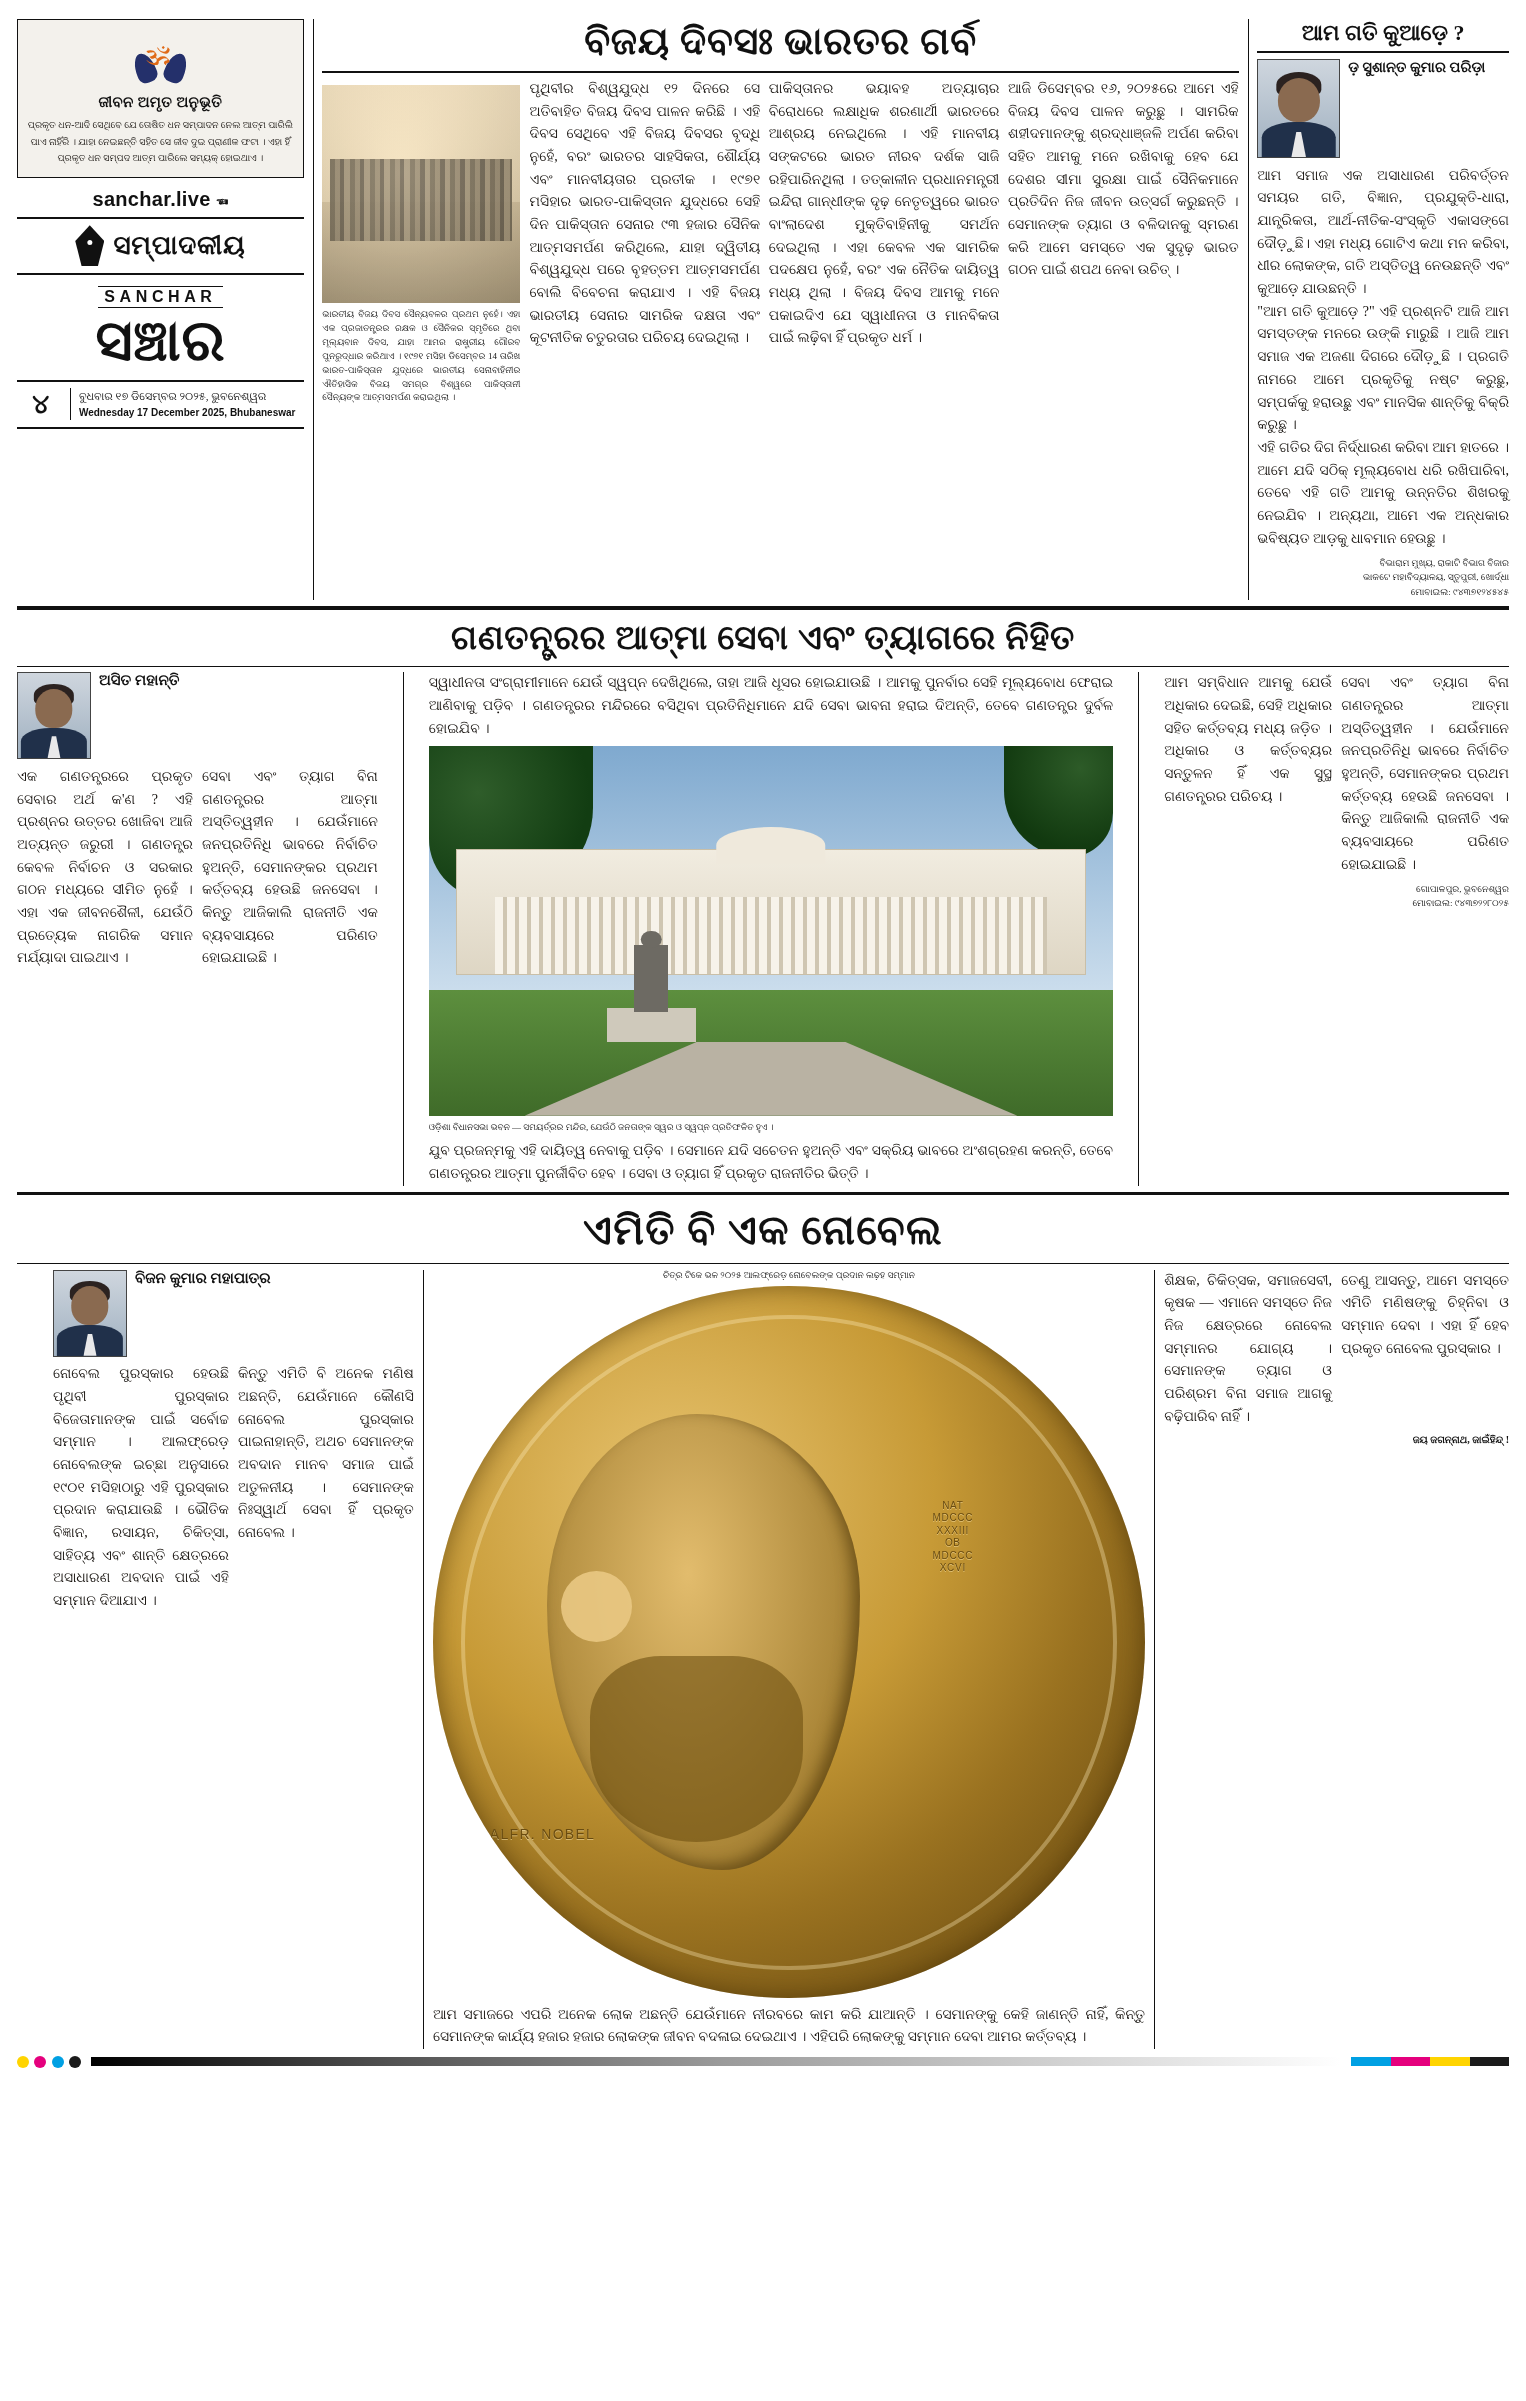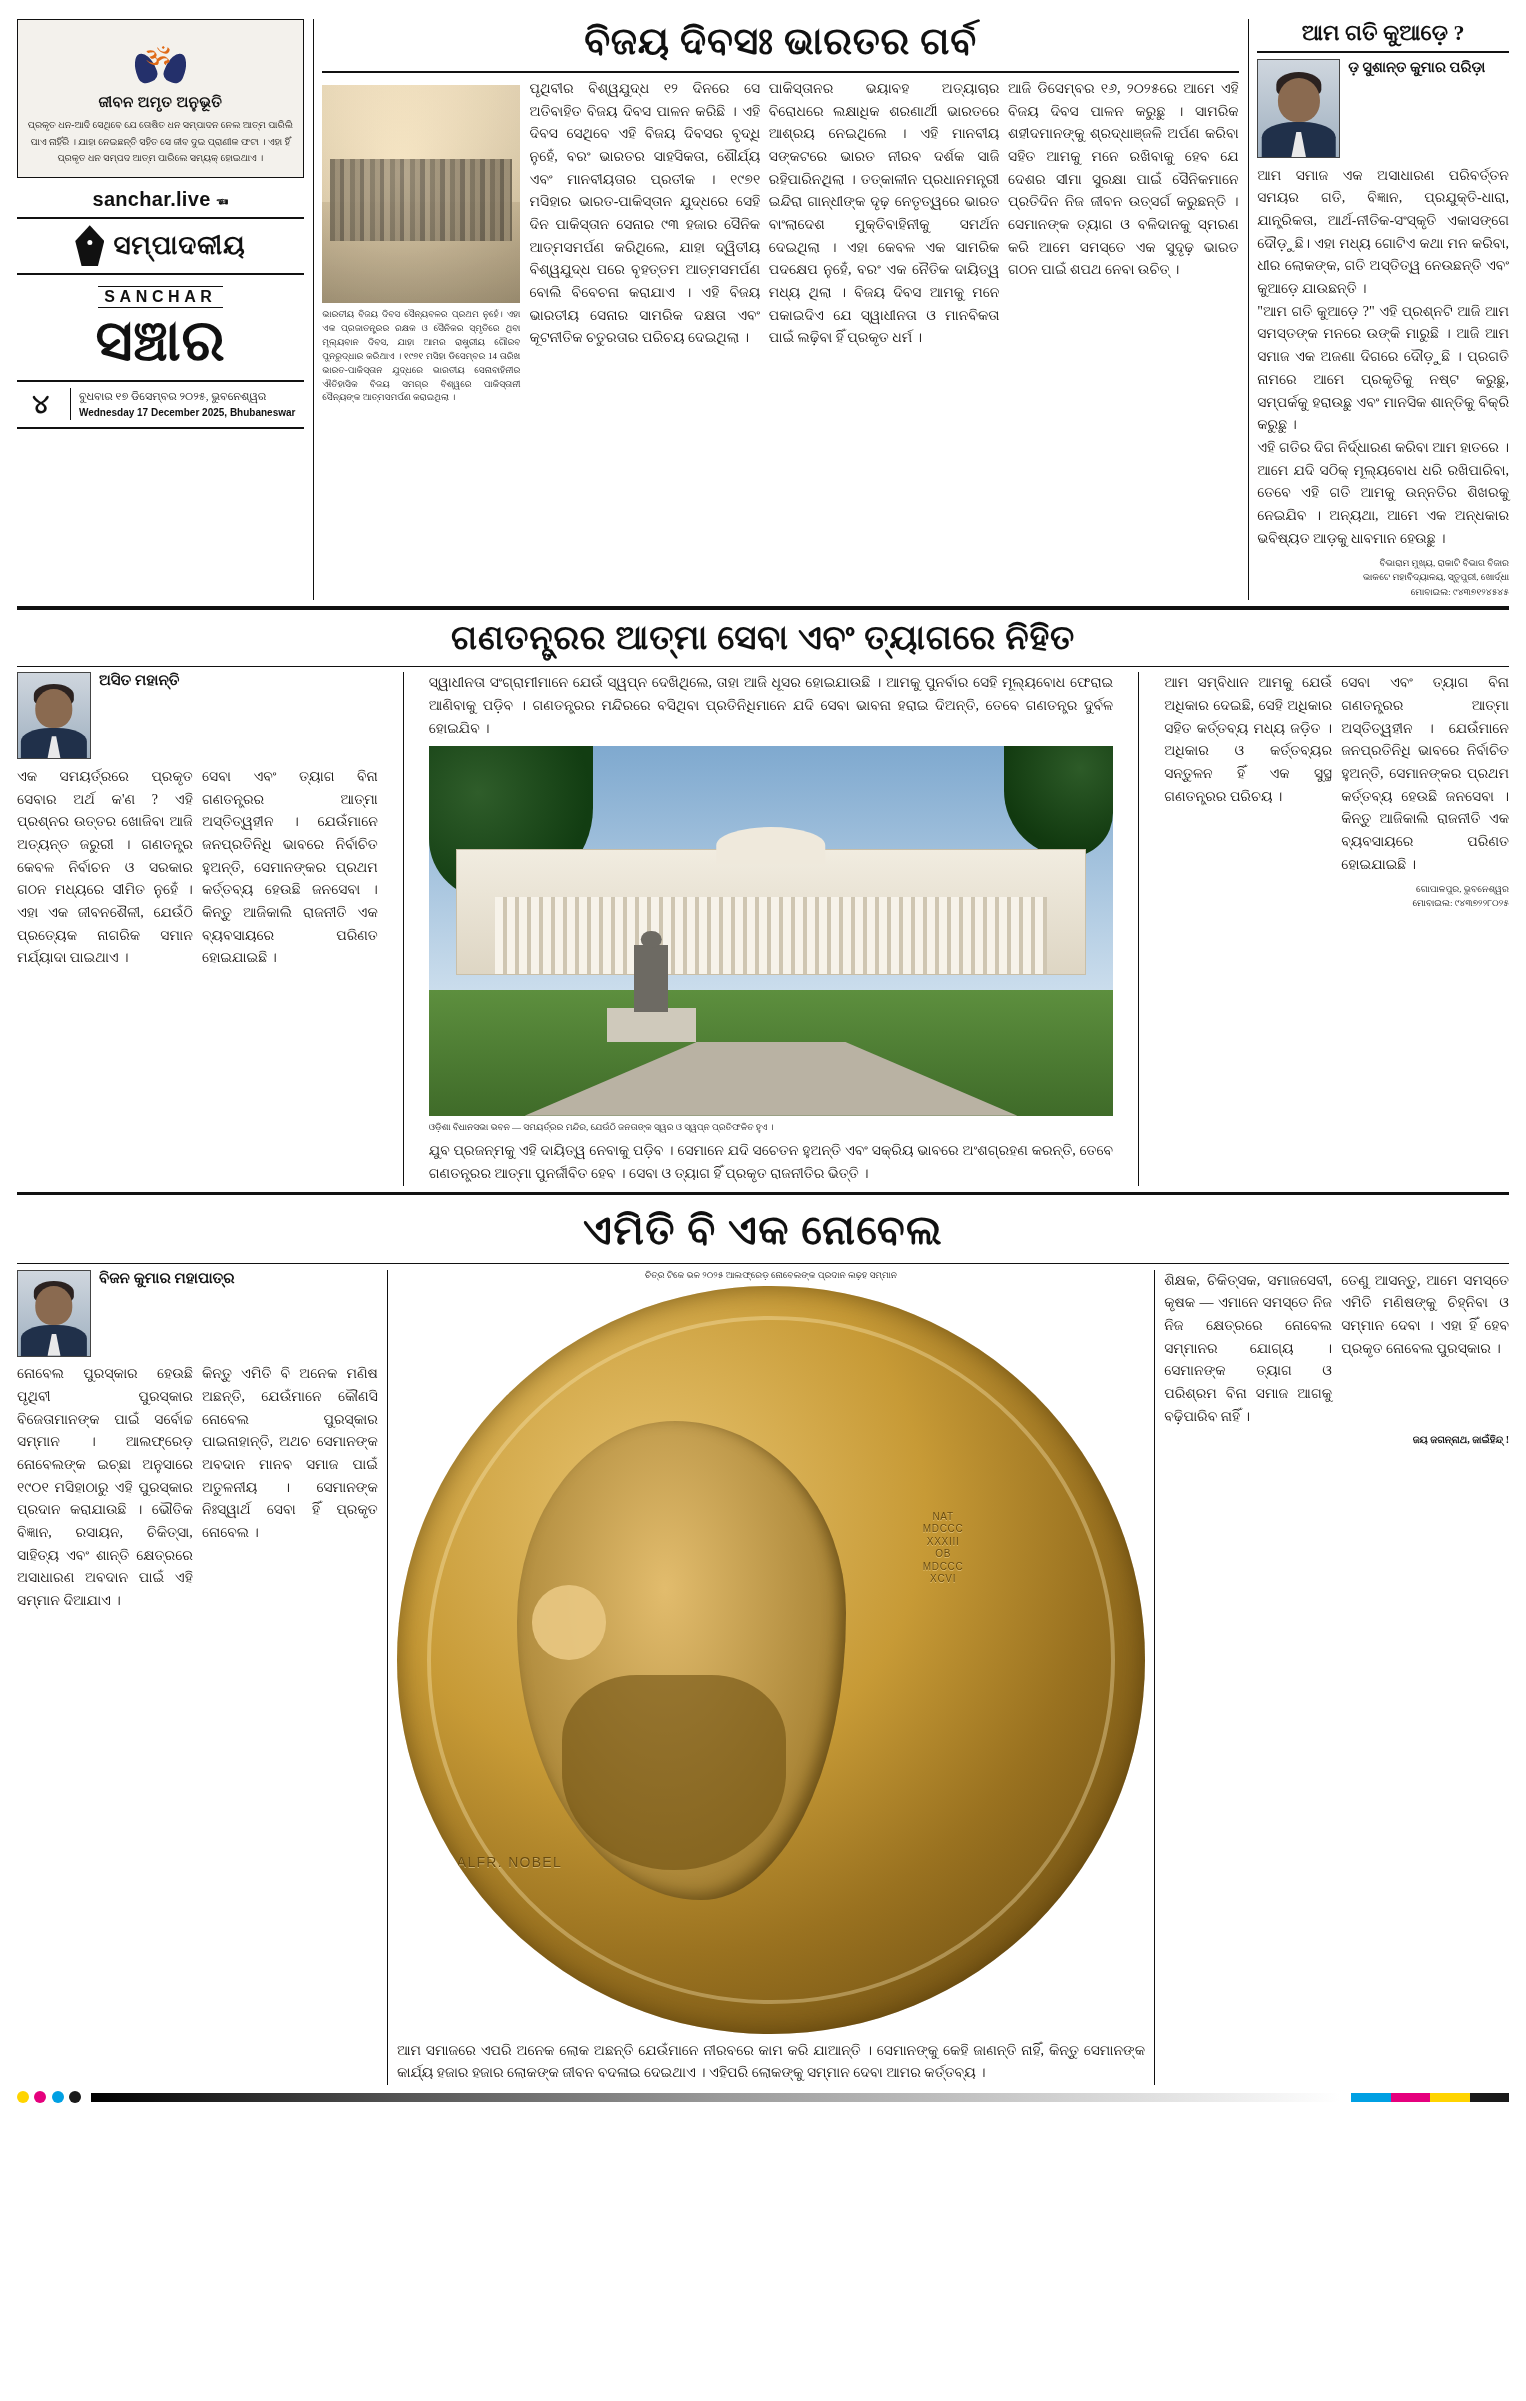--- a/index.html
+++ b/index.html
@@ -177,21 +177,21 @@
   .ap-statue { position:absolute; left:30%; bottom:28%; width:5%; height:18%; background:#6d6a63; }
   .ap-statue .h { position:absolute; left:50%; top:-22%; width:60%; height:26%; background:#6d6a63; border-radius:50%; transform:translateX(-50%); }
   .ap-plinth { position:absolute; left:26%; bottom:20%; width:13%; height:9%; background:#cfc9bb; }
 
   
   .bot-head {
     font-size: 41px; font-weight: bold; text-align: center; letter-spacing: 1.3px;
     margin: 10.6px 0 9.2px 0;
   }
   .bot-wrap { display: flex; align-items: stretch; }
-  .bot-left { width: 370px; flex: 0 0 370px; padding-right: 9.2px; }
+  .bot-left { width: 370px; flex: 0 0 370px; padding-right: 9.2px; margin-left: 36px; }
   .bot-center { flex: 1 1 auto; padding: 0 9.2px; }
   .bot-right { width: 354px; flex: 0 0 354px; padding-left: 9.2px; }
   .medal-wrap { margin: 5.3px 0; }
   .medal-cap { font-size: 9px; text-align: center; margin-bottom: 4px; }
   .medal {
     width: 100%; aspect-ratio: 1/1; border-radius: 50%;
     background:
       radial-gradient(circle at 34% 30%, #e8c470 0%, #c79a36 38%, #9a7220 62%, #6d4e12 88%);
     position: relative; overflow: hidden; box-shadow: inset 0 0 26.4px rgba(60,40,0,.55);
   }
@@ -325,21 +325,21 @@
       <div class="mid-author">
         <div class="portrait small">
           <span class="hair"></span>
             <span class="head"></span>
             <span class="body"></span>
             <span class="shirt"></span>
         </div>
         <div class="byline-name">ଅସିତ ମହାନ୍ତି</div>
       </div>
       <div class="mid-2col">
-        <div class="c col-text">ଏକ ସମୟର୍ତ୍ରରେ ପ୍ରକୃତ ସେବାର ଅର୍ଥ କ'ଣ ? ଏହି ପ୍ରଶ୍ନର ଉତ୍ତର ଖୋଜିବା ଆଜି ଅତ୍ୟନ୍ତ ଜରୁରୀ । ଗଣତନ୍ତ୍ର କେବଳ ନିର୍ବାଚନ ଓ ସରକାର ଗଠନ ମଧ୍ୟରେ ସୀମିତ ନୁହେଁ । ଏହା ଏକ ଜୀବନଶୈଳୀ, ଯେଉଁଠି ପ୍ରତ୍ୟେକ ନାଗରିକ ସମାନ ମର୍ଯ୍ୟାଦା ପାଇଥାଏ ।</div>
+        <div class="c col-text">ଏକ ଗଣତନ୍ତ୍ରରେ ପ୍ରକୃତ ସେବାର ଅର୍ଥ କ'ଣ ? ଏହି ପ୍ରଶ୍ନର ଉତ୍ତର ଖୋଜିବା ଆଜି ଅତ୍ୟନ୍ତ ଜରୁରୀ । ଗଣତନ୍ତ୍ର କେବଳ ନିର୍ବାଚନ ଓ ସରକାର ଗଠନ ମଧ୍ୟରେ ସୀମିତ ନୁହେଁ । ଏହା ଏକ ଜୀବନଶୈଳୀ, ଯେଉଁଠି ପ୍ରତ୍ୟେକ ନାଗରିକ ସମାନ ମର୍ଯ୍ୟାଦା ପାଇଥାଏ ।</div>
         <div class="c col-text">ସେବା ଏବଂ ତ୍ୟାଗ ବିନା ଗଣତନ୍ତ୍ରର ଆତ୍ମା ଅସ୍ତିତ୍ୱହୀନ । ଯେଉଁମାନେ ଜନପ୍ରତିନିଧି ଭାବରେ ନିର୍ବାଚିତ ହୁଅନ୍ତି, ସେମାନଙ୍କର ପ୍ରଥମ କର୍ତ୍ତବ୍ୟ ହେଉଛି ଜନସେବା । କିନ୍ତୁ ଆଜିକାଲି ରାଜନୀତି ଏକ ବ୍ୟବସାୟରେ ପରିଣତ ହୋଇଯାଇଛି ।</div>
       </div>
     </div>
 
     <div class="vline"></div>
 
     <div class="mid-center">
       <div class="col-text">ସ୍ୱାଧୀନତା ସଂଗ୍ରାମୀମାନେ ଯେଉଁ ସ୍ୱପ୍ନ ଦେଖିଥିଲେ, ତାହା ଆଜି ଧୂସର ହୋଇଯାଉଛି । ଆମକୁ ପୁନର୍ବାର ସେହି ମୂଲ୍ୟବୋଧ ଫେରାଇ ଆଣିବାକୁ ପଡ଼ିବ । ଗଣତନ୍ତ୍ରର ମନ୍ଦିରରେ ବସିଥିବା ପ୍ରତିନିଧିମାନେ ଯଦି ସେବା ଭାବନା ହରାଇ ଦିଅନ୍ତି, ତେବେ ଗଣତନ୍ତ୍ର ଦୁର୍ବଳ ହୋଇଯିବ ।</div>
       <div class="assembly-photo">
         <span class="ap-sky"></span>

